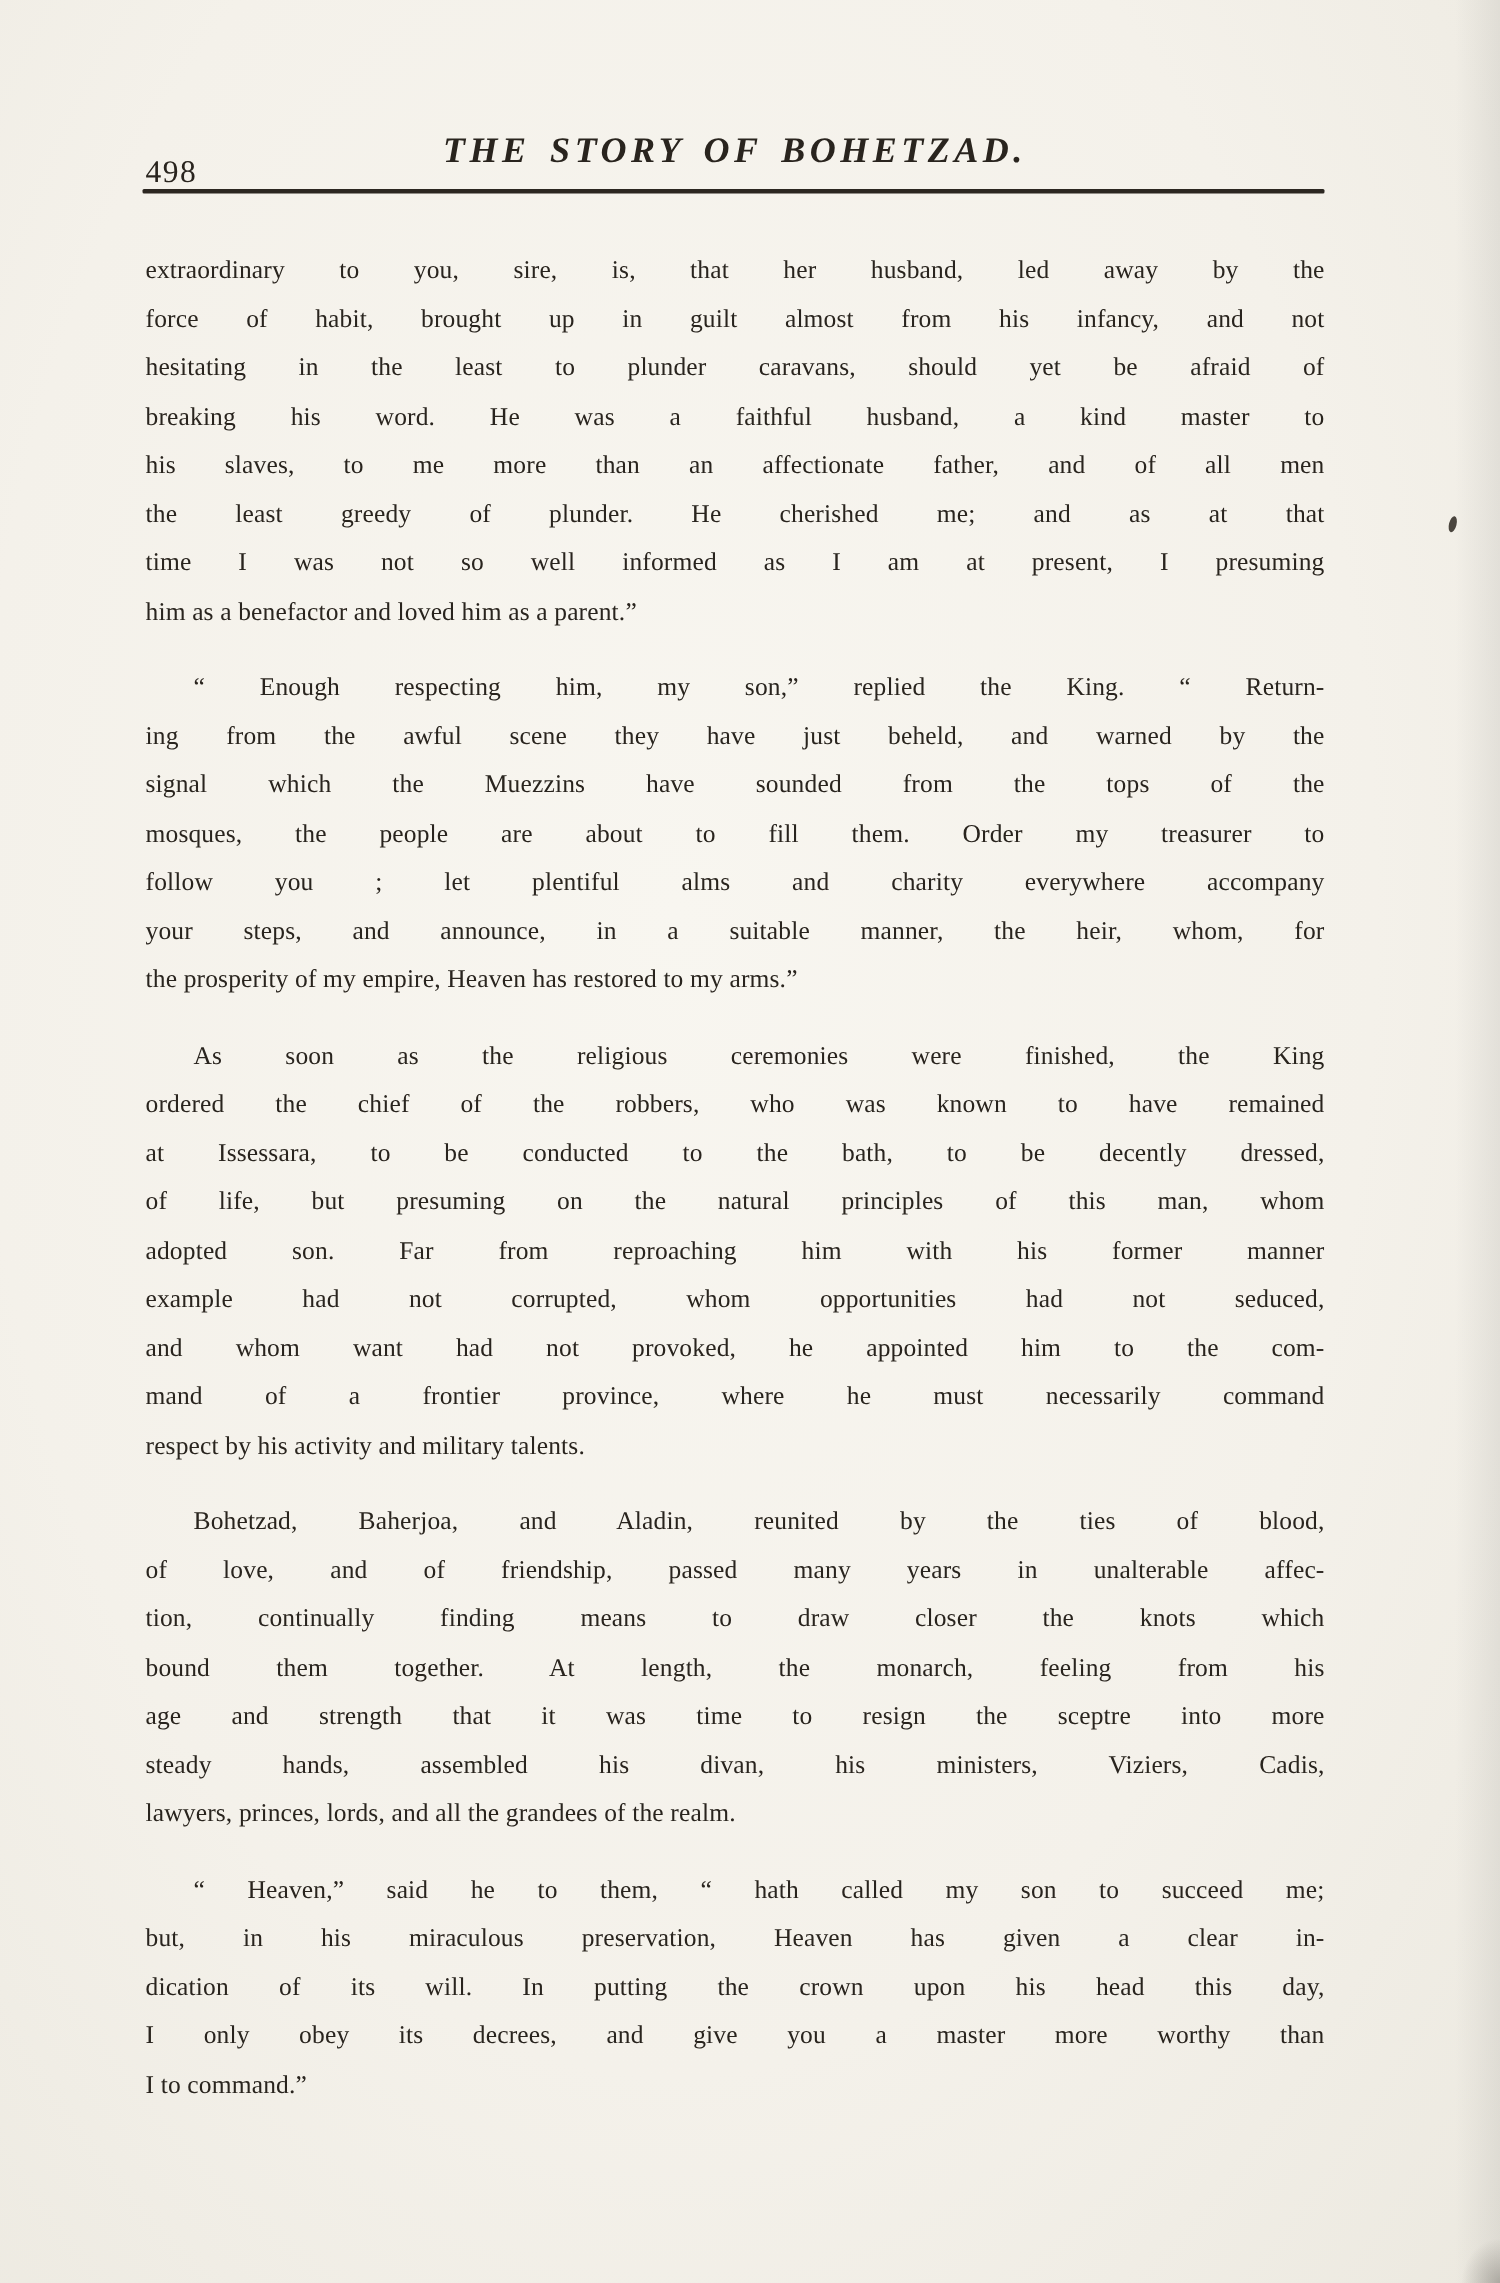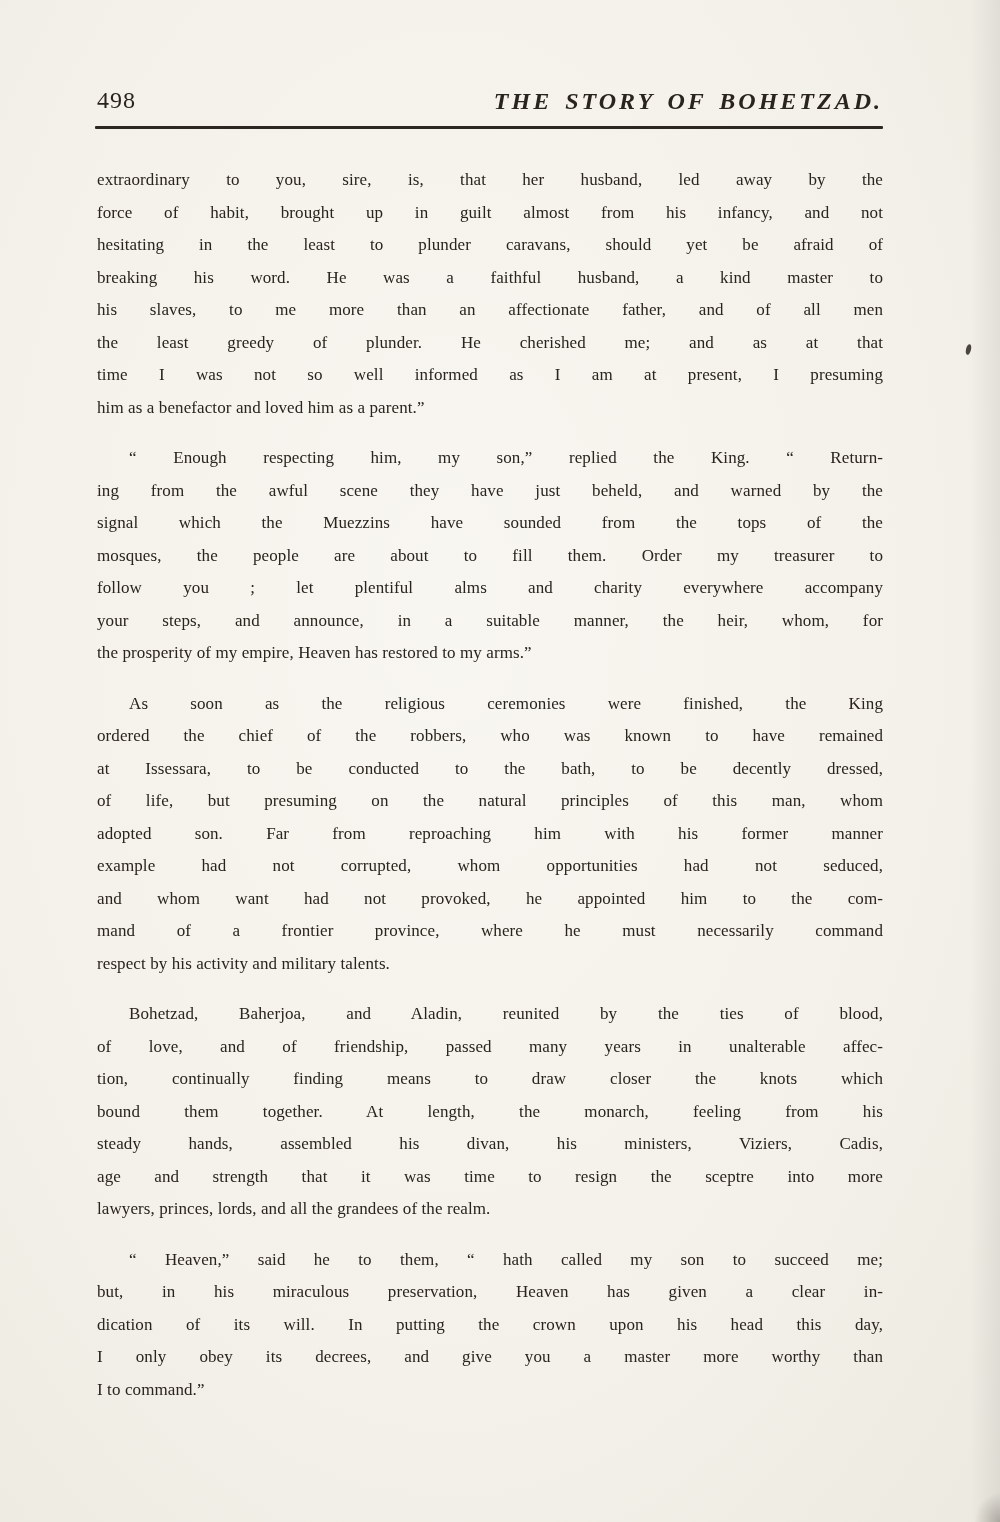--- a/index.html
+++ b/index.html
@@ -31,30 +31,30 @@
   .header {
     position: absolute;
     top: 84px;
     left: 97px;
     width: 786px;
     height: 40px;
   }
   .page-number {
     position: absolute;
     left: 0;
-    top: 3px;
-    font-size: 24px;
+    top: 18px;
+    font-size: 21px;
     letter-spacing: 1px;
   }
   .running-title {
     position: absolute;
     left: 0;
     right: 0;
     top: 4px;
-    text-align: right;
+    text-align: center;
     font-size: 24px;
     font-style: italic;
     font-weight: bold;
     letter-spacing: 3px;
     word-spacing: 4px;
   }
   .rule {
     position: absolute;
     top: 126px;
     left: 95px;
@@ -146,22 +146,22 @@
         <div class="line just">example had not corrupted, whom opportunities had not seduced,</div>
         <div class="line just">and whom want had not provoked, he appointed him to the com-</div>
         <div class="line just">mand of a frontier province, where he must necessarily command</div>
         <div class="line">respect by his activity and military talents.</div>
       </div>
       <div class="paragraph">
         <div class="line just indent">Bohetzad, Baherjoa, and Aladin, reunited by the ties of blood,</div>
         <div class="line just">of love, and of friendship, passed many years in unalterable affec-</div>
         <div class="line just">tion, continually finding means to draw closer the knots which</div>
         <div class="line just">bound them together.   At length, the monarch, feeling from his</div>
+        <div class="line just">age and strength that it was time to resign the sceptre into more</div>
         <div class="line just">steady hands, assembled his divan, his ministers, Viziers, Cadis,</div>
-        <div class="line just">age and strength that it was time to resign the sceptre into more</div>
         <div class="line">lawyers, princes, lords, and all the grandees of the realm.</div>
       </div>
       <div class="paragraph">
         <div class="line just indent">“ Heaven,” said he to them, “ hath called my son to succeed me;</div>
         <div class="line just">but, in his miraculous preservation, Heaven has given a clear in-</div>
         <div class="line just">dication of its will.   In putting the crown upon his head this day,</div>
         <div class="line just">I only obey its decrees, and give you a master more worthy than</div>
         <div class="line">I to command.”</div>
       </div>
     </div>

